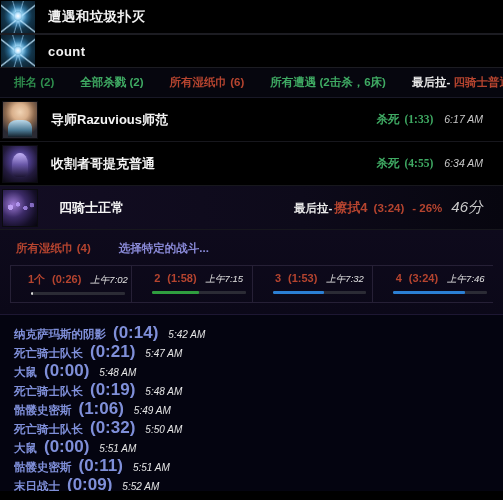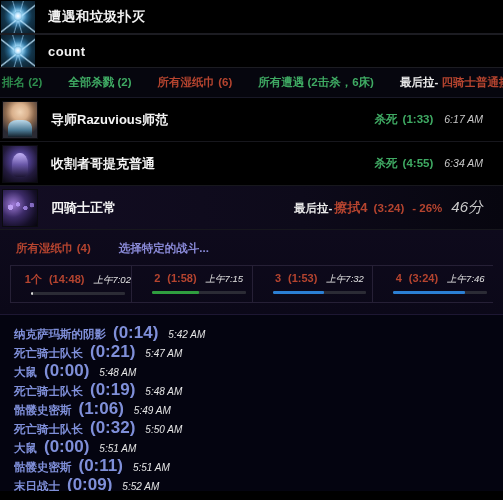--- a/index.html
+++ b/index.html
@@ -75,21 +75,21 @@
     background: radial-gradient(ellipse at 40% 40%, #ffffff 0%, #d8dbe0 34%, #50555e 70%, #1a1c22 100%);
     box-shadow: inset 0 0 2px #000;
   }
 
   
   .navbar {
     height: 30px;
     background: #06060e;
     border-bottom: 1px solid #181826;
     display: flex; align-items: center;
-    padding-left: 2px;
+    padding-left: 14px;
     white-space: nowrap;
   }
   .nav-item {
     font-size: 11.5px; font-weight: bold;
     margin-right: 26px;
     cursor: pointer;
   }
   .nav-item .paren { font-weight: bold; }
   .c-rank    { color: #2f8f4e; }
   .c-kills   { color: #3faa63; }
@@ -103,20 +103,21 @@
   .enc-row {
     height: 44px;
     display: flex; align-items: center;
     background: #000;
     border-bottom: 1px solid #17171d;
     cursor: pointer;
     position: relative;
   }
   .enc-row.selected {
     background: linear-gradient(90deg, #130d23 0%, #0d0a1a 60%, #07060f 100%);
+    gap: 8px;
   }
   .enc-av {
     width: 36px; height: 38px; flex: 0 0 36px;
     margin-left: 2px;
     overflow: hidden; position: relative;
     border: 1px solid #0b0b10;
   }
   .av-razuvious {
     background:
       radial-gradient(circle at 50% 28%, #f0d3b4 0%, #d9b08c 26%, #8d6a4f 46%, #2a2a33 78%),
@@ -155,21 +156,21 @@
     color: #f4f4f4; font-size: 13px; font-weight: bold;
     margin-left: 13px;
     white-space: nowrap;
   }
   .enc-meta {
     margin-left: auto; margin-right: 20px;
     display: flex; align-items: baseline;
     white-space: nowrap;
   }
   .enc-status { font-size: 11.5px; font-weight: bold; color: #3faa63; margin-right: 5px; }
-  .enc-dur    { font-size: 11.5px; font-weight: bold; color: #3faa63; margin-right: 11px; }
+  .enc-dur    { font-size: 11.5px; font-weight: bold; color: #3faa63; margin-right: 11px; font-family: Liberation Serif, serif; }
   .enc-clock  { font-size: 10.5px; font-style: italic; color: #c9c9c9; }
   .wipe-lbl   { font-size: 11.5px; font-weight: bold; color: #e9e9e9; margin-right: 2px; }
   .wipe-name  { font-size: 13px; font-weight: bold; color: #b5442f; margin-right: 6px; }
   .wipe-dur   { font-size: 11.5px; font-weight: bold; color: #b5442f; margin-right: 8px; }
   .wipe-pct   { font-size: 11.5px; font-weight: bold; color: #b5442f; margin-right: 9px; }
   .wipe-score { font-size: 15px; font-style: italic; color: #c9c9c9; }
 
   
   .wipes-panel {
     background: linear-gradient(180deg, #0e0a1c 0%, #0b0818 100%);
@@ -310,21 +311,21 @@
         <span>所有湿纸巾</span>
         <span>(4)</span>
       </span>
       <span class="wipes-sub">选择特定的战斗...</span>
     </div>
     <div class="wipe-cards">
 
       <div class="wipe-card">
         <div class="wipe-card-top">
           <span class="wc-idx">1个</span>
-          <span class="wc-dur">(14:48)</span>
+          <span class="wc-dur">(0:26)</span>
           <span class="wc-time">上午7:02</span>
         </div>
         <div class="wc-bar">
           <div class="wc-fill" style="width:2%;background:#d8d8d8;"></div>
         </div>
       </div>
 
       <div class="wipe-card">
         <div class="wipe-card-top">
           <span class="wc-idx">2</span>

